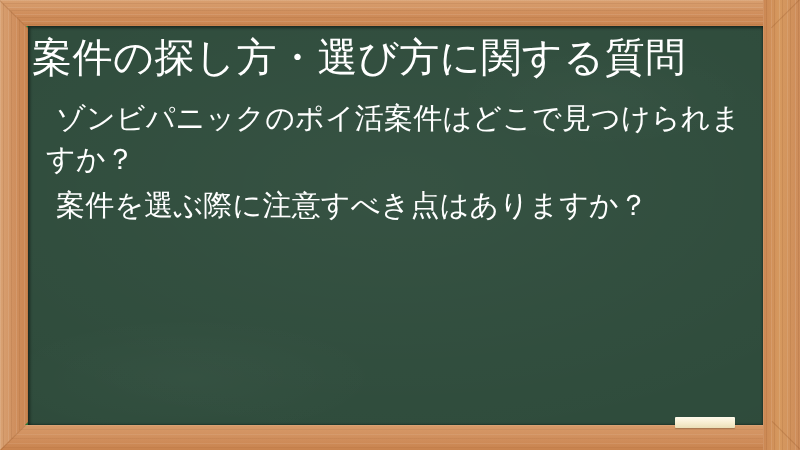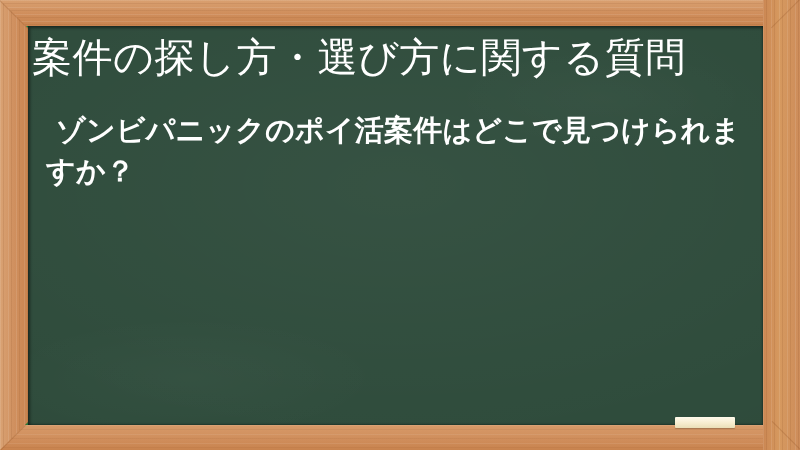--- a/index.html
+++ b/index.html
@@ -160,24 +160,24 @@
     top: 72px;
     width: 700px;
     list-style: none;
     margin: 0;
     padding: 0;
   }
   #qlist li {
     color: #ffffff;
     font-size: 29px;
     line-height: 1.40;
-    font-weight: 700;
+    font-weight: 400;
     letter-spacing: 0.2px;
     text-indent: 10px;
-    margin: 12px 0 6px 0;
+    margin: 0 0 6px 0;
   }
 
   
   #chalk {
     position: absolute;
     left: 675px;
     top: 417px;
     width: 60px;
     height: 11px;
     background: linear-gradient(to bottom, #fffaec 0%, #f7edcf 55%, #eadfb8 100%);
@@ -201,20 +201,21 @@
   <div class="mitre mitre-bl"></div>
   <div class="mitre mitre-br"></div>
 
   <div id="board">
     <div id="content">
 
       <div id="title">案件の探し方・選び方に関する質問</div>
 
       <ul id="qlist">
         <li>ゾンビパニックのポイ活案件はどこで見つけられますか？</li>
+        <li>案件を選ぶ際に注意すべき点はありますか？</li>
       </ul>
 
     </div>
   </div>
 
   <div id="chalk"></div>
 
 </div>
 
 </body></html>

